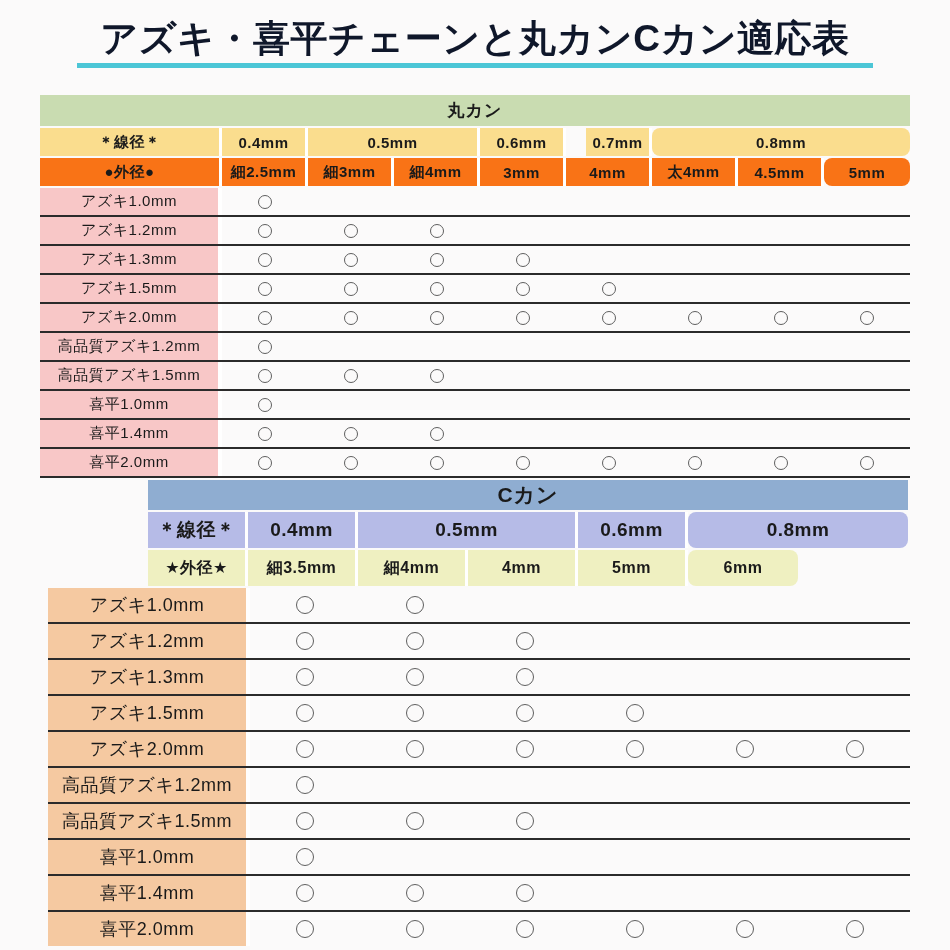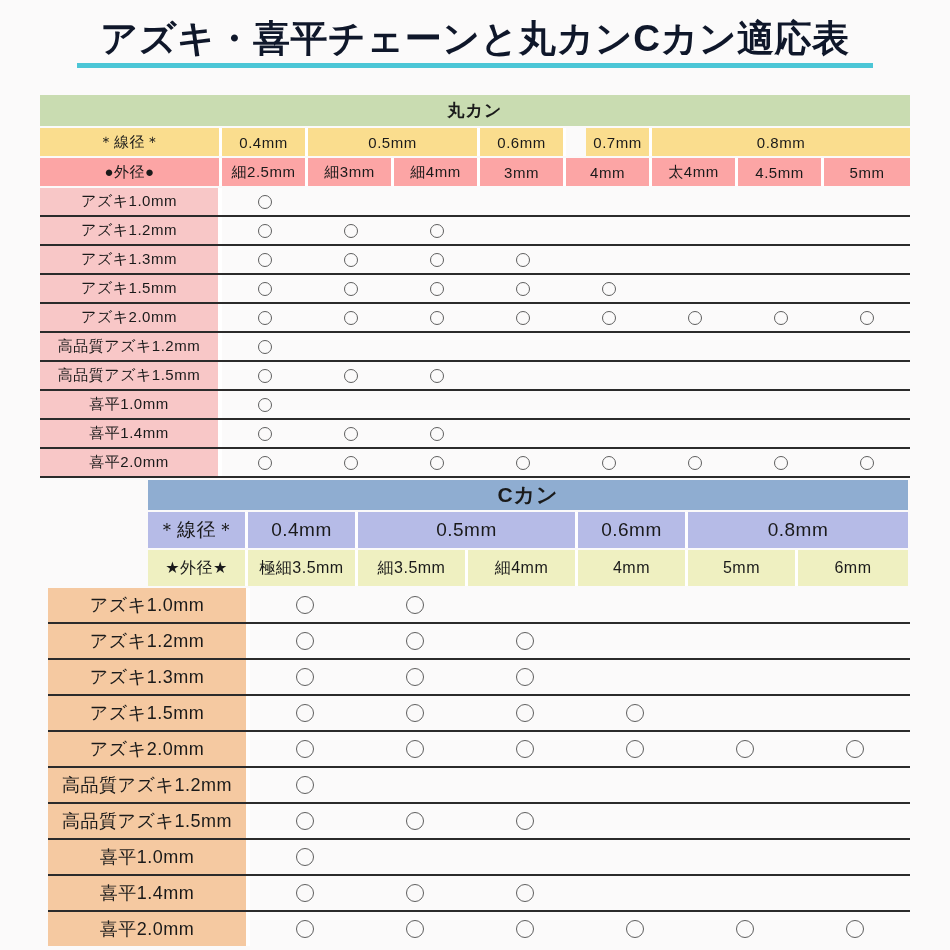--- a/index.html
+++ b/index.html
@@ -29,43 +29,43 @@
   
   .band {
     text-align: left; font-weight: bold;
     display: flex; align-items: center; justify-content: center;
     margin-bottom: 2px;
     letter-spacing: 1px;
   }
   .hgrid { display: grid; margin-bottom: 2px; }
   .hcell {
     display: flex; align-items: center; justify-content: center;
-    font-weight: normal; letter-spacing: 0.5px;
+    font-weight: bold; letter-spacing: 0.5px;
     border-right: 3px solid #ffffff;
   }
-  .hcell:last-child { border-right: none; }
+  .hcell:last-child { border-right: none; border-radius: 8px; }
   .brow { display: grid; border-bottom: 2px solid #2b2b2b; }
   .rlabel {
     display: flex; align-items: center; justify-content: center;
     font-weight: normal; letter-spacing: 0.5px;
     border-right: 4px solid #ffffff;
   }
   .mcell { display: flex; align-items: center; justify-content: center; }
   .circle {
     display: block; border: 1.5px solid #5f5f5f;
     border-radius: 50%; background: transparent;
   }
 
   
   .t1 { margin: 27px 0 0 40px; width: 870px; }
   .t1 .band { height: 31px; background: #c9dcb1; font-size: 17px; }
   .t1 .hgrid { grid-template-columns: 182px repeat(8, 1fr); }
   .t1 .hgrid .hcell { height: 28px; font-size: 15px; }
   .t1 .wire .hcell { background: #fadd8e; }
-  .t1 .od .hcell { background: #fca5a5; }
+  .t1 .od .hcell { background: #f97316; }
   .t1 .brow { grid-template-columns: 182px repeat(8, 1fr); height: 29px; }
   .t1 .rlabel { background: #f8c7c7; font-size: 15px; }
   .t1 .circle { width: 14px; height: 14px; }
 
   
   .t2 { margin: 2px 0 0 48px; width: 862px; }
   .t2 .band {
     height: 30px; background: #8fadd1; font-size: 21px;
     margin-left: 100px; width: 760px;
   }
@@ -294,21 +294,20 @@
       <div class="band">Cカン</div>
       <div class="hgrid wire">
         <div class="hcell">＊線径＊</div>
         <div class="hcell" style="grid-column: span 1;">0.4mm</div>
         <div class="hcell" style="grid-column: span 2;">0.5mm</div>
         <div class="hcell" style="grid-column: span 1;">0.6mm</div>
         <div class="hcell" style="grid-column: span 2;">0.8mm</div>
       </div>
       <div class="hgrid od">
         <div class="hcell">★外径★</div>
-        <div class="hcell">極細3.5mm</div>
         <div class="hcell">細3.5mm</div>
         <div class="hcell">細4mm</div>
         <div class="hcell">4mm</div>
         <div class="hcell">5mm</div>
         <div class="hcell">6mm</div>
       </div>
       <div class="brow">
         <div class="rlabel">アズキ1.0mm</div>
         <div class="mcell">
           <span class="circle"></span>

